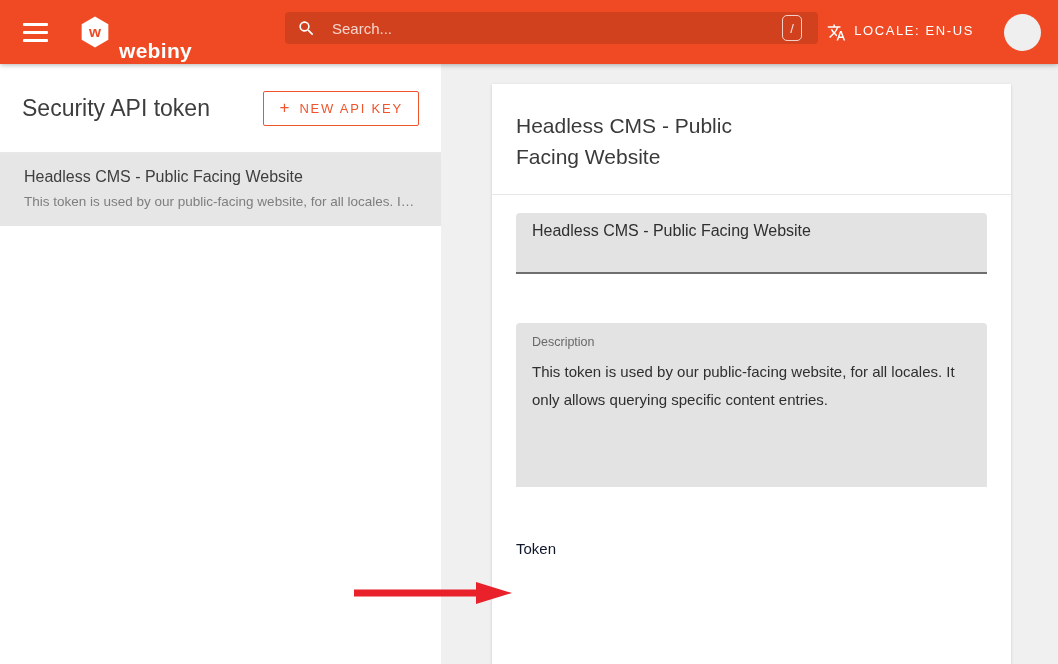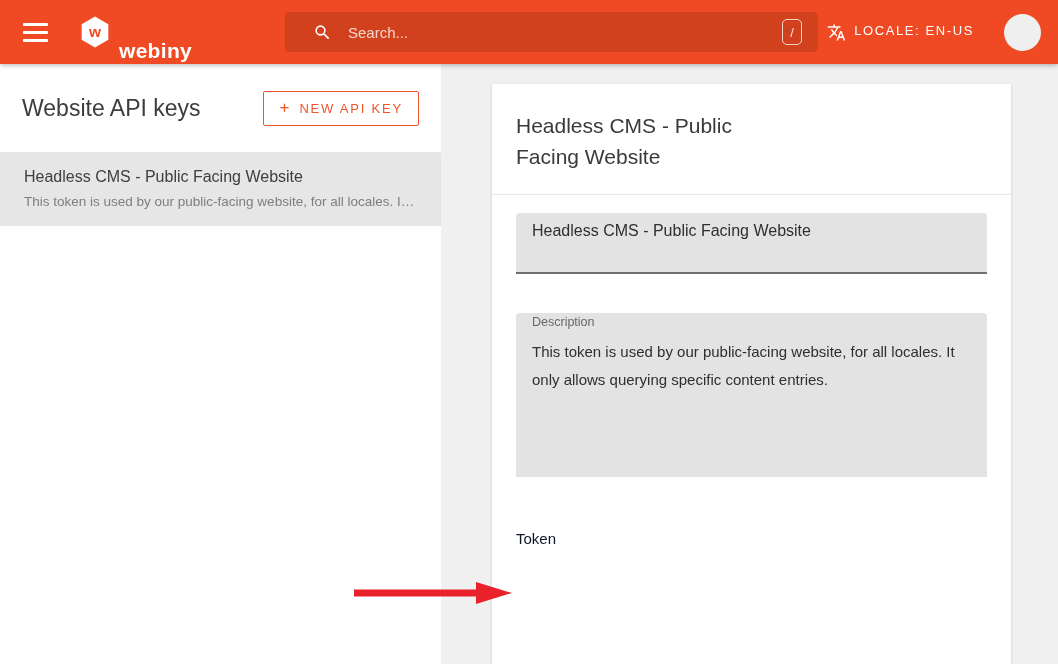--- a/index.html
+++ b/index.html
@@ -10,23 +10,23 @@
   .topbar { position:absolute; top:0; left:0; width:1058px; height:64px;
     background:#ef4a23; display:flex; align-items:center; z-index:20;
     box-shadow:0 1px 5px rgba(0,0,0,.30); }
   .hamburger { margin-left:23px; width:25px; height:19px; display:flex;
     flex-direction:column; justify-content:space-between; cursor:pointer; }
   .hamburger span { display:block; height:3px; background:#fff; border-radius:1px; }
   .logo { display:flex; align-items:center; margin-left:32px; cursor:pointer; }
   .logo svg { width:30px; height:32px; }
   .logo-text { color:#fff; font-size:21px; font-weight:700; margin-left:9px;
     letter-spacing:.3px;margin-top:37px; }
-  .searchbox { position:absolute; left:285px; top:12px; width:533px; height:40px;
+  .searchbox { position:absolute; left:285px; top:12px; width:533px; height:32px;
     background:rgba(0,0,0,.12); border-radius:4px; display:flex; align-items:center;
-    padding:0 16px 0 28px; cursor:text; }
+    padding:0 16px 0 12px; cursor:text; }
   .searchbox .mag { width:19px; height:19px; flex:0 0 auto; }
   .search-ph { color:rgba(255,255,255,.78); font-size:15px; margin-left:16px; }
   .slash-badge { margin-left:auto; width:20px; height:26px;
     border:1px solid rgba(255,255,255,.75); border-radius:5px;
     color:rgba(255,255,255,.85); font-size:13px; display:flex;
     align-items:center; justify-content:center; }
   .topbar-right { margin-left:auto; display:flex; align-items:center;
     margin-right:17px; }
   .locale { display:flex; align-items:flex-start; cursor:pointer; }
   .locale svg { width:19px; height:19px; }
@@ -65,21 +65,21 @@
     height:640px; background:#fff; box-shadow:0 1px 3px rgba(0,0,0,.15); }
   .card-header { padding:26px 24px 0; height:111px;
     border-bottom:1px solid #e8e8e8; }
   .card-title { font-size:21px; font-weight:400; color:#3a3a3a;
     line-height:31px; max-width:270px; }
   .card-body { padding:18px 24px 24px; }
   .field { background:#e3e3e3; border-radius:4px 4px 0 0; padding:9px 16px 0; }
   .field-label { font-size:12.5px; color:#686868; display:block; margin-bottom:5px; }
   .field-value { font-size:16px; color:#2f2f2f; }
   .field-name { height:61px; border-bottom:2px solid #6f6f6f; }
-  .field-desc { margin-top:39px; height:164px; padding-top:2px; }
+  .field-desc { margin-top:49px; height:164px; padding-top:12px; }
   .field-desc .field-value { display:block; margin-top:9px; font-size:15px;
     line-height:28px; }
   .token-section { margin-top:53px; }
   .token-label { font-size:15px; color:#0f172a; line-height:17px; }
   .token-box { margin-top:8px; height:60px; background:#ededed; display:flex;
     align-items:center; padding:0 22px 0 16px; }
   .token-value { font-size:14px; color:#2f2f2f; letter-spacing:.2px; }
   .copy-btn { margin-left:auto; background:none; border:none; padding:0;
     cursor:pointer; width:22px; height:24px; }
   .copy-btn svg { width:21px; height:23px; }
@@ -120,21 +120,21 @@
         <path fill="#ffffff" d="M12.87 15.07l-2.54-2.51.03-.03A17.52 17.52 0 0 0 14.07 6H17V4h-7V2H8v2H1v1.99h11.17C11.5 7.92 10.44 9.75 9 11.35 8.07 10.32 7.3 9.19 6.69 8h-2c.73 1.63 1.73 3.17 2.98 4.56l-5.09 5.02L4 19l5-5 3.11 3.11.76-2.04zM18.5 10h-2L12 22h2l1.12-3h4.75L21 22h2l-4.5-12zm-2.62 7l1.62-4.33L19.12 17h-3.24z"></path>
       </svg>
       <span class="locale-label">LOCALE: EN-US</span>
     </div>
     <div class="avatar"></div>
   </div>
 </header>
 
 <aside class="sidepanel">
   <div class="side-header">
-    <h1 class="side-title">Website API keys</h1>
+    <h1 class="side-title">Security API token</h1>
     <button class="new-key-btn">
       <span class="plus">+</span>
       <span>NEW API KEY</span>
     </button>
   </div>
   <div class="divider"></div>
 
   <div class="divider"></div>
 
   <div class="list-item">

